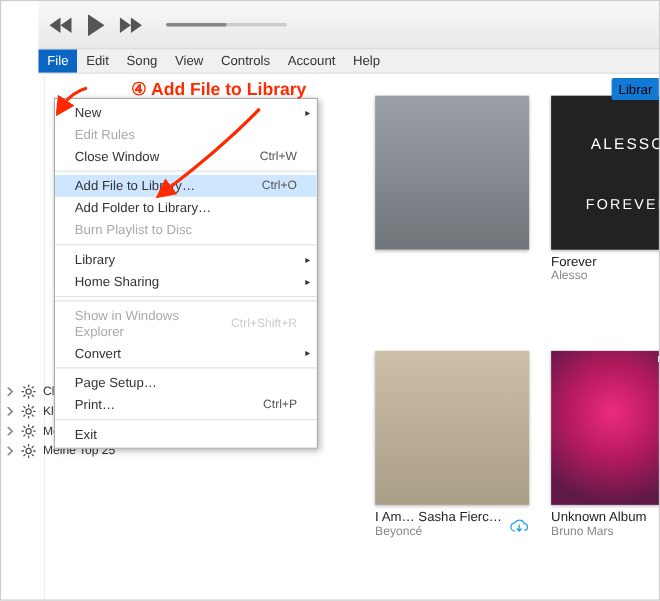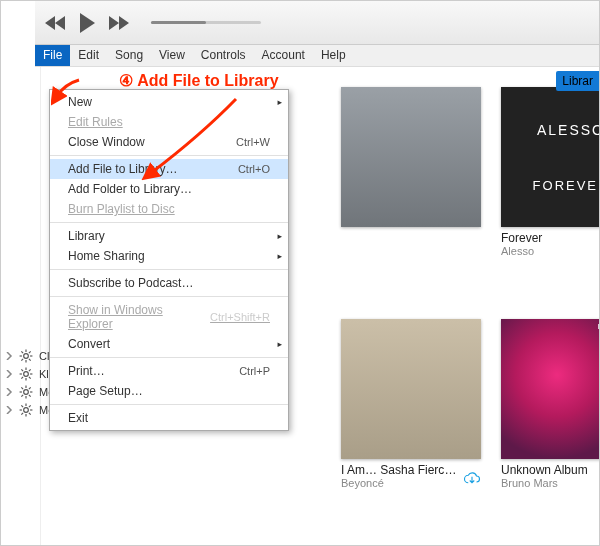--- a/index.html
+++ b/index.html
@@ -14,21 +14,21 @@
   .volume::after { content:""; position:absolute; left:0; top:0; height:100%; width:50%; background:#888; border-radius:2px; }
   
   .menu-bar { height: 22px; background: #f0f0f0; border-bottom: 1px solid #ddd; display: flex; align-items: stretch; font-size: 12px; }
   .menu-item { padding: 3px 8px; cursor: default; }
   .menu-item.active { background: #0a66c2; color: #fff; }
   
   .lib-btn { position: absolute; right: 0; top: 70px; background: #1279d5; color: #000000; font-size: 12px; padding: 3px 6px; border-radius: 2px 0 0 2px; }
   
   .dropdown { position: absolute; left: 48px; top: 88px; width: 240px; background: #fff; border: 1px solid #aaa; box-shadow: 2px 2px 6px rgba(0,0,0,0.3); z-index: 100; padding: 2px 0; }
   .dd-row { display: flex; align-items: center; justify-content: space-between; padding: 3px 18px 3px 18px; font-size: 12px; color: #333; position: relative; cursor: default; }
-  .dd-row.disabled { color: #aaa; text-decoration: underline; }
+  .dd-row.disabled { color: #aaa; }
   .dd-row.highlight { background: #cfe6ff; }
   .dd-sep { height: 1px; background: #e0e0e0; margin: 3px 0; }
   .dd-sub::after { content: "▸"; font-size: 9px; color: #333; position: absolute; right: 6px; }
   .dd-row .short { color: #555; font-size: 11px; }
   .dd-row.disabled .short { color: #ccc; }
   
   .content { position: absolute; top: 66px; left: 0; right: 0; bottom: 0; display: flex; }
   .sidebar { width: 40px; border-right: 1px solid #eee; padding-top: 280px; }
   .smart { display:flex; align-items:center; gap:6px; padding:2px 2px 2px 4px; font-size:11px; white-space:nowrap; overflow:hidden; width: 160px; }
   .gear { width:14px; height:14px; flex-shrink:0; }
@@ -244,38 +244,35 @@
         <span>Burn Playlist to Disc</span>
       </div>
       <div class="dd-sep"></div>
       <div class="dd-row dd-sub">
         <span>Library</span>
       </div>
       <div class="dd-row dd-sub">
         <span>Home Sharing</span>
       </div>
       <div class="dd-sep"></div>
-      <div class="dd-row">
-        <span>Subscribe to Podcast…</span>
-      </div>
       <div class="dd-sep"></div>
       <div class="dd-row disabled">
         <span>Show in Windows Explorer</span>
         <span class="short">Ctrl+Shift+R</span>
       </div>
       <div class="dd-row dd-sub">
         <span>Convert</span>
       </div>
       <div class="dd-sep"></div>
       <div class="dd-row">
+        <span>Page Setup…</span>
+      </div>
+      <div class="dd-row">
         <span>Print…</span>
         <span class="short">Ctrl+P</span>
-      </div>
-      <div class="dd-row">
-        <span>Page Setup…</span>
       </div>
       <div class="dd-sep"></div>
       <div class="dd-row">
         <span>Exit</span>
       </div>
     </div>
 
   <div class="anno-text">
     <span class="anno-num">④</span>
     <span>Add File to Library</span>

